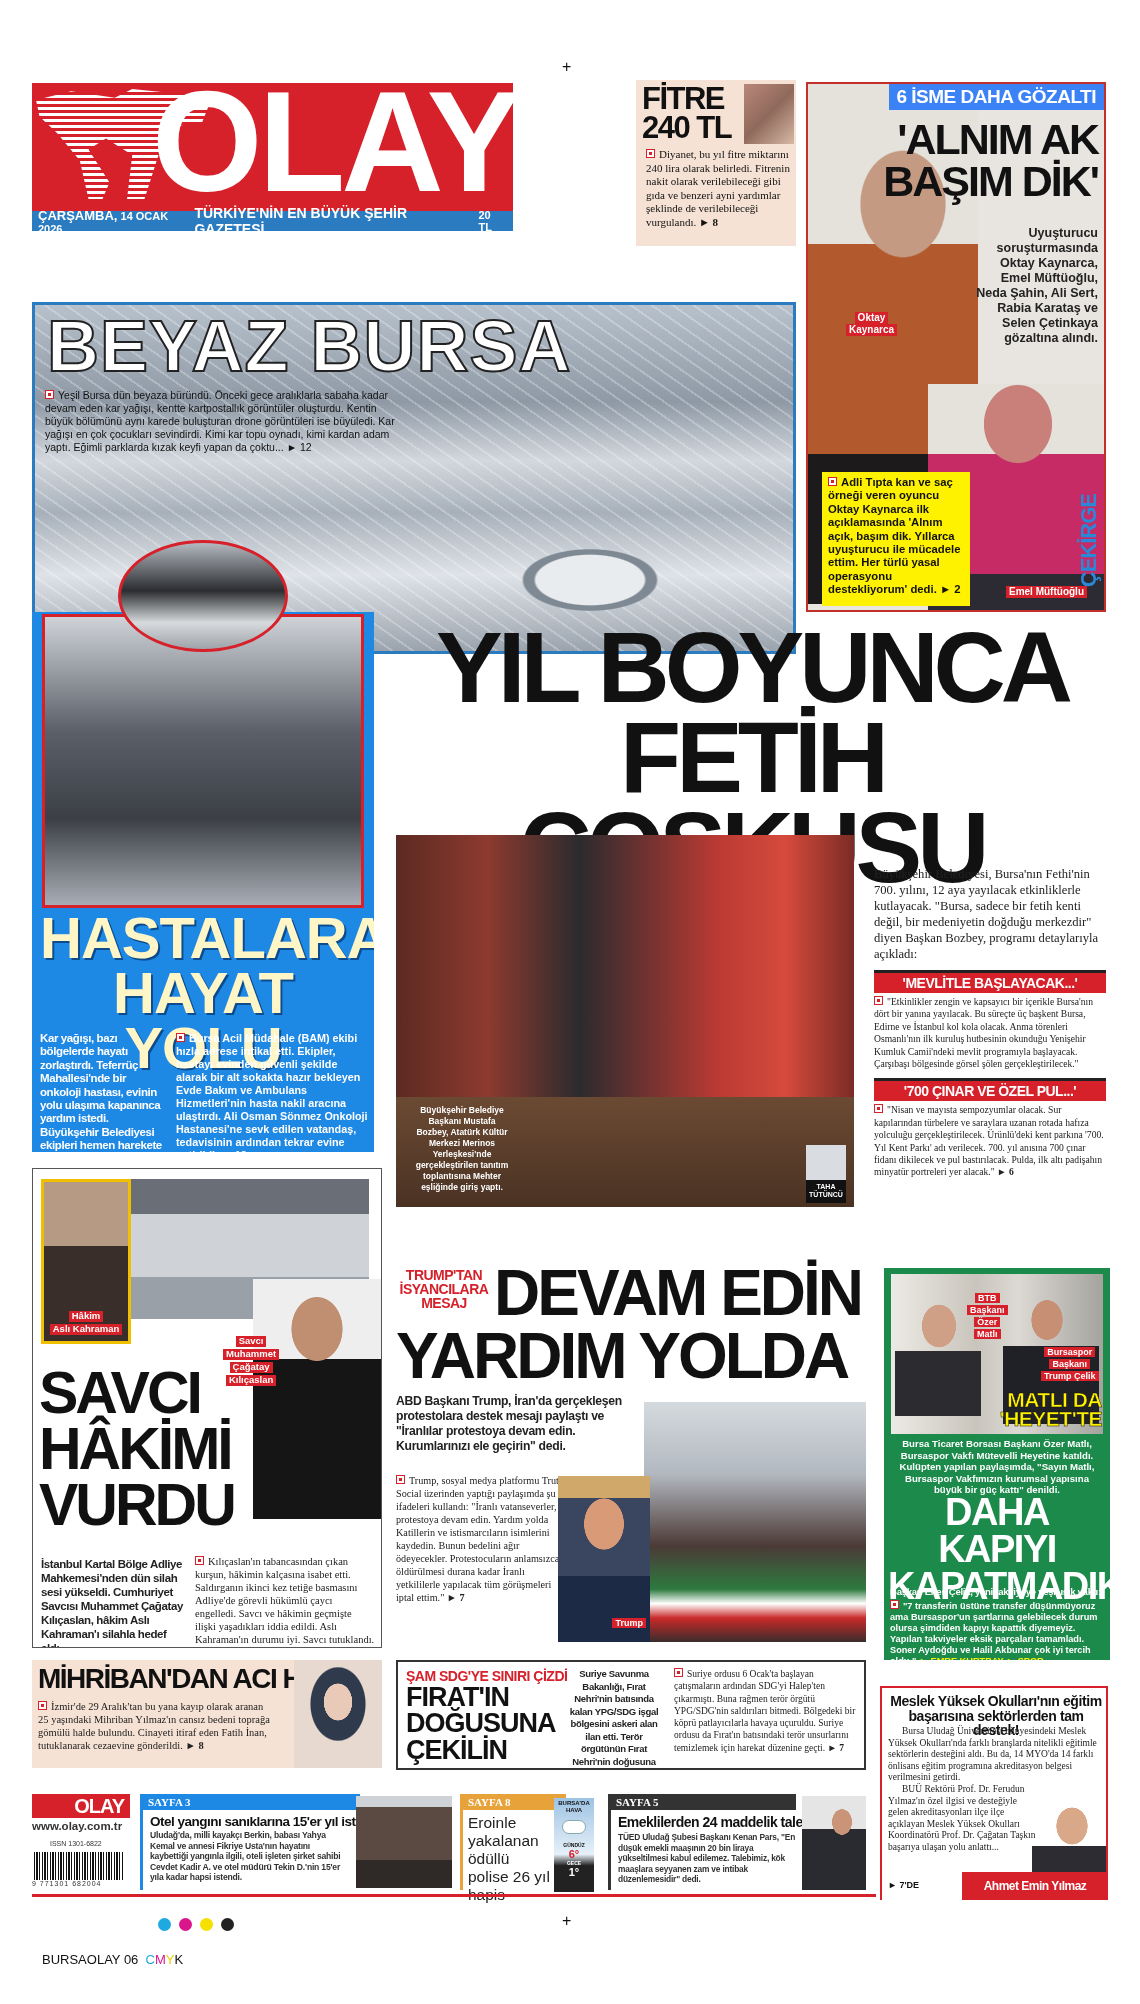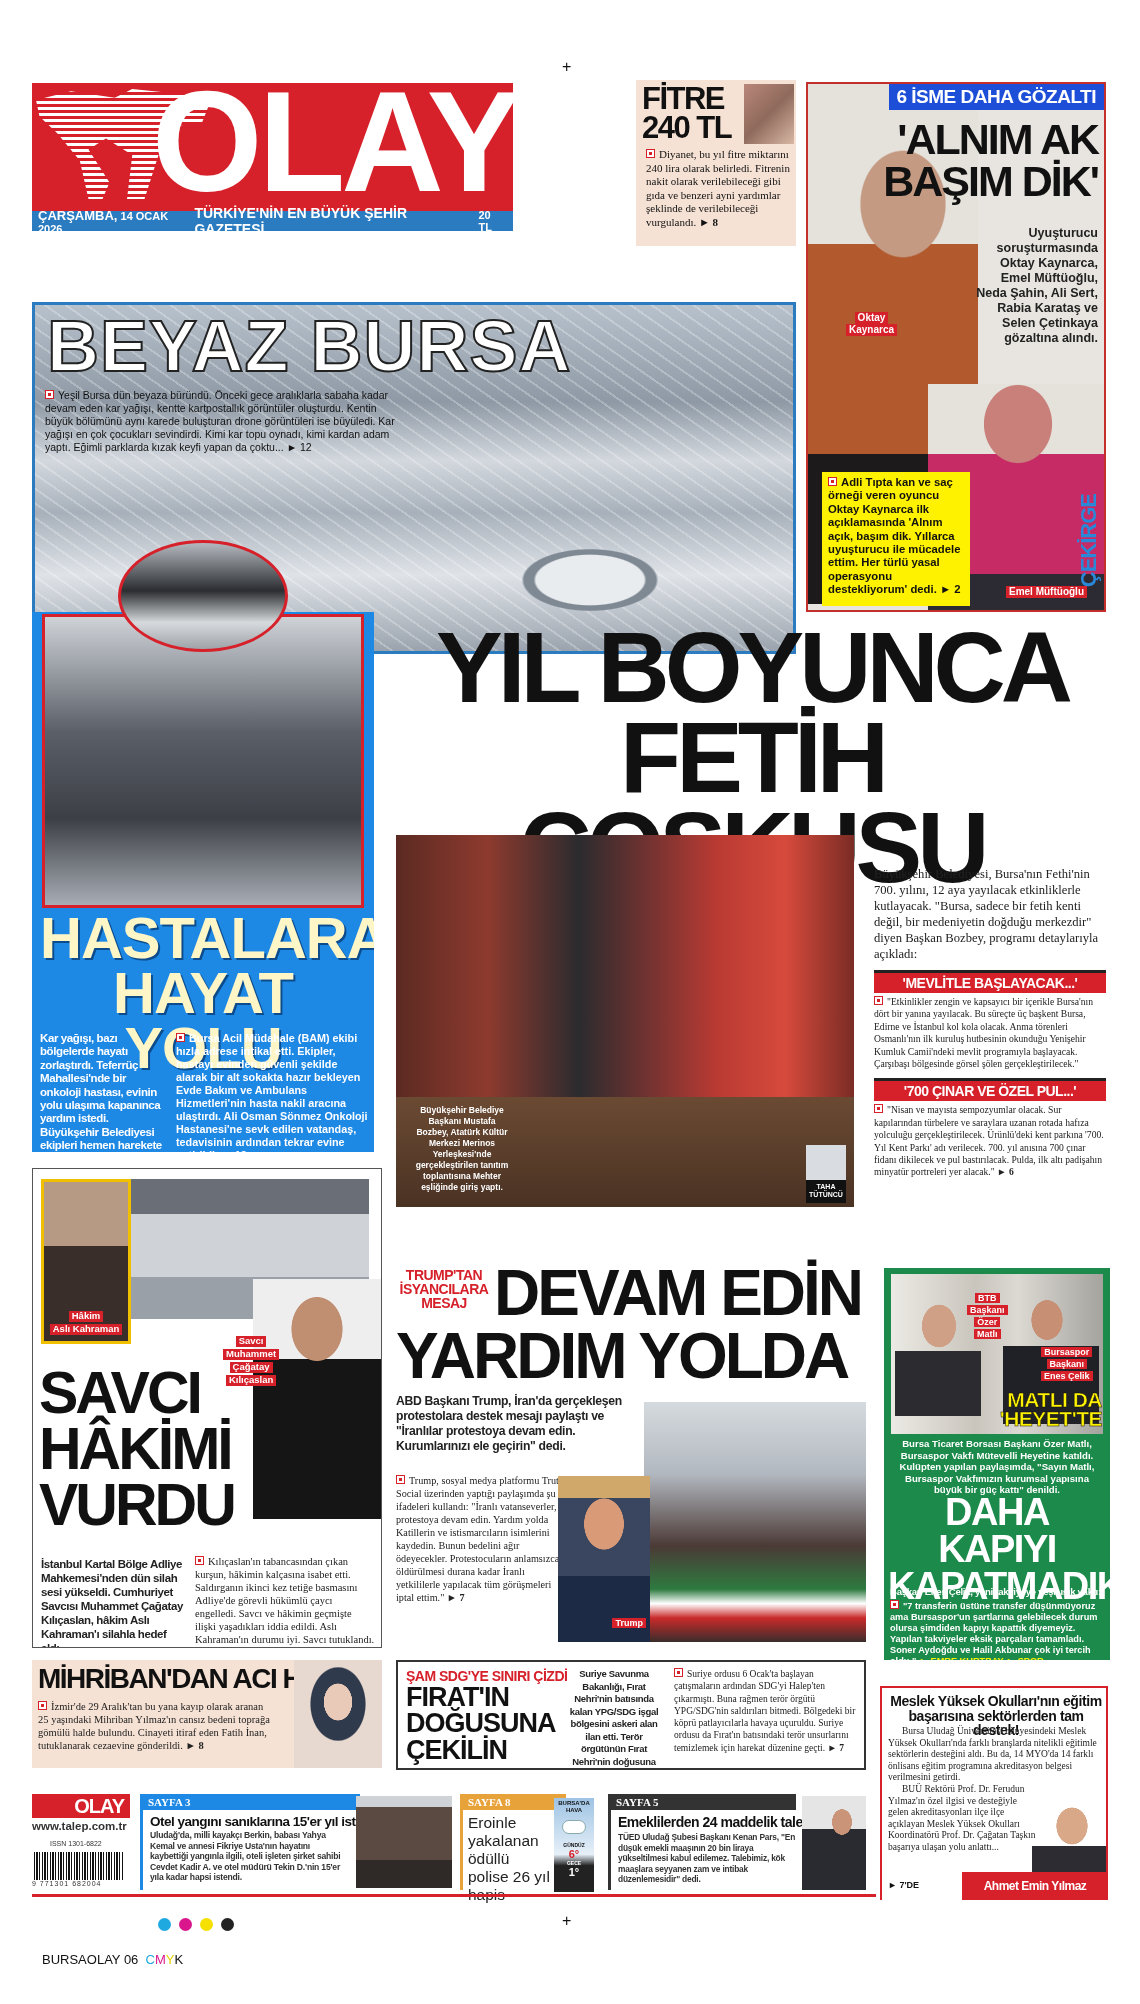--- a/index.html
+++ b/index.html
@@ -22,21 +22,21 @@
   
   #fitre { left: 636px; top: 80px; width: 160px; height: 166px; background: #f6e2d4; }
   #fitre .title { position: absolute; left: 6px; top: 4px; font-size: 31px; line-height: 0.95; font-weight: bold; letter-spacing: -1.5px; color: #111; }
   #fitre .img { position: absolute; left: 108px; top: 4px; width: 50px; height: 60px; background: linear-gradient(135deg, #b9877a, #8f6a5c 50%, #d8b8a5); }
   #fitre .body { position: absolute; left: 10px; top: 68px; width: 146px; font-size: 11px; line-height: 13.5px; }
 
   
   #gozalti { left: 806px; top: 82px; width: 300px; height: 530px; border: 2px solid #c3302c; background: #e8e4df; overflow: hidden; }
   #gozalti .man { position: absolute; left: 0; top: 0; width: 170px; height: 520px; background: radial-gradient(ellipse 60px 75px at 95px 120px, #c49a83 0 70%, transparent 72%), linear-gradient(#e5e2dc 0 160px, #b25a2d 160px 370px, #1d1a1b 370px); }
   #gozalti .woman { position: absolute; left: 120px; top: 300px; width: 176px; height: 230px; background: radial-gradient(ellipse 48px 55px at 90px 40px, #c97f7a 0 70%, transparent 72%), linear-gradient(#e5e2dc 0 70px, #c72b66 70px 190px, #2c2a33 190px); }
-  #gozalti .kicker { position: absolute; right: 0; top: 0; background: #1d4ed8; color: #fff; font-weight: bold; font-size: 19px; padding: 2px 8px; letter-spacing: -0.5px; }
+  #gozalti .kicker { position: absolute; right: 0; top: 0; background: #3b82f6; color: #fff; font-weight: bold; font-size: 19px; padding: 2px 8px; letter-spacing: -0.5px; }
   #gozalti .headline { position: absolute; right: 6px; top: 34px; font-size: 43px; line-height: 0.98; font-weight: bold; letter-spacing: -2px; text-align: right; color: #111; }
   #gozalti .deck { position: absolute; right: 6px; top: 142px; width: 130px; font-size: 12.5px; line-height: 15px; font-weight: bold; text-align: right; color: #222; }
   #gozalti .lbl1 { position: absolute; left: 38px; top: 228px; font-size: 10px; text-align: center; line-height: 12px; }
   #gozalti .lbl2 { position: absolute; left: 198px; top: 502px; font-size: 10px; }
   #gozalti .yellow { position: absolute; left: 14px; top: 388px; width: 148px; height: 134px; background: #fff200; padding: 4px 6px; font-size: 11.3px; line-height: 13.4px; font-weight: bold; color: #111; }
   #gozalti .cekirge { position: absolute; left: 268px; top: 410px; writing-mode: vertical-rl; transform: rotate(180deg); color: #2a88d8; font-weight: bold; font-size: 22px; letter-spacing: -1px; }
 
   
   #beyaz { left: 32px; top: 262px; width: 764px; height: 352px; border: 3px solid #2a7bc0; overflow: hidden; background: linear-gradient(#b7c1cc 0, #8e99a5 28%, #d3d8de 45%, #a7b0ba 60%, #dfe3e8 78%, #9aa3ad 100%); margin-top: 40px; }
   #beyaz .snow { position: absolute; inset: 0; background: radial-gradient(ellipse 120px 55px at 555px 275px, #e9ecef 0 45%, #7f8994 47% 55%, transparent 57%), repeating-linear-gradient(35deg, rgba(255,255,255,0.25) 0 2px, transparent 2px 12px); }
@@ -234,21 +234,21 @@
 <div id="protest-photo" class="abs photo"></div>
 <div id="trump-photo" class="abs photo">
     <span class="lbl redlabel">Trump</span>
   </div>
 
 <div id="sport" class="abs">
   <div class="photo">
     <div class="p1"></div>
     <div class="p2"></div>
     <div class="lbl1"><span class="redlabel">BTB</span><br><span class="redlabel">Başkanı</span><br><span class="redlabel">Özer</span><br><span class="redlabel">Matlı</span></div>
-    <div class="lbl2"><span class="redlabel">Bursaspor</span><br><span class="redlabel">Başkanı</span><br><span class="redlabel">Enes Çelik</span></div>
+    <div class="lbl2"><span class="redlabel">Bursaspor</span><br><span class="redlabel">Başkanı</span><br><span class="redlabel">Trump Çelik</span></div>
   </div>
   <div class="matli"><span>MATLI DA</span><br><span>'HEYET'TE</span></div>
   <div class="intro">Bursa Ticaret Borsası Başkanı Özer Matlı, Bursaspor Vakfı Mütevelli Heyetine katıldı. Kulüpten yapılan paylaşımda, "Sayın Matlı, Bursaspor Vakfımızın kurumsal yapısına büyük bir güç kattı" denildi.</div>
   <div class="headline"><span>DAHA KAPIYI</span><br><span>KAPATMADIK</span></div>
   <div class="sub">Başkan Enes Çelik, yeni takviyeye yeşil ışık yaktı:</div>
   <div class="quote"><span class="bullet"></span><span>"7 transferin üstüne transfer düşünmüyoruz ama Bursaspor'un şartlarına gelebilecek durum olursa şimdiden kapıyı kapattık diyemeyiz. Yapılan takviyeler eksik parçaları tamamladı. Soner Aydoğdu ve Halil Akbunar çok iyi tercih oldu."</span> <span class="credit">► EMRE KURTBAY ► SPOR</span></div>
 </div>
 
 <div id="mihriban" class="abs">
   <div class="headline">MİHRİBAN'DAN ACI HABER</div>
@@ -269,21 +269,21 @@
     <p>Bursa Uludağ Üniversitesi bünyesindeki Meslek Yüksek Okulları'nda farklı branşlarda nitelikli eğitimle sektörlerin desteğini aldı. Bu da, 14 MYO'da 14 farklı önlisans eğitim programına akreditasyon belgesi verilmesini getirdi.</p>
     <p style="width:150px">BUÜ Rektörü Prof. Dr. Ferudun Yılmaz'ın özel ilgisi ve desteğiyle gelen akreditasyonları ilçe ilçe açıklayan Meslek Yüksek Okulları Koordinatörü Prof. Dr. Çağatan Taşkın başarıya ulaşan yolu anlattı...</p>
   </div>
   <div class="photo"></div>
   <div class="ref">► 7'DE</div>
   <div class="author">Ahmet Emin Yılmaz</div>
 </div>
 
 <div id="bottom" class="abs">
   <div class="logo-mini">OLAY</div>
-  <div class="site">www.talep.com.tr</div>
+  <div class="site">www.olay.com.tr</div>
   <div class="issn">ISSN 1301-6822</div>
   <div class="barcode"></div>
   <div class="barnum">9 771301 682004</div>
 
   <div id="t1">
     <div class="vline"></div>
     <div class="teaser-tab tab">SAYFA 3</div>
     <div class="title">Otel yangını sanıklarına 15'er yıl istendi</div>
     <div class="body">Uludağ'da, milli kayakçı Berkin, babası Yahya Kemal ve annesi Fikriye Usta'nın hayatını kaybettiği yangınla ilgili, oteli işleten şirket sahibi Cevdet Kadir A. ve otel müdürü Tekin D.'nin 15'er yıla kadar hapsi istendi.</div>
     <div class="img photo"></div>

